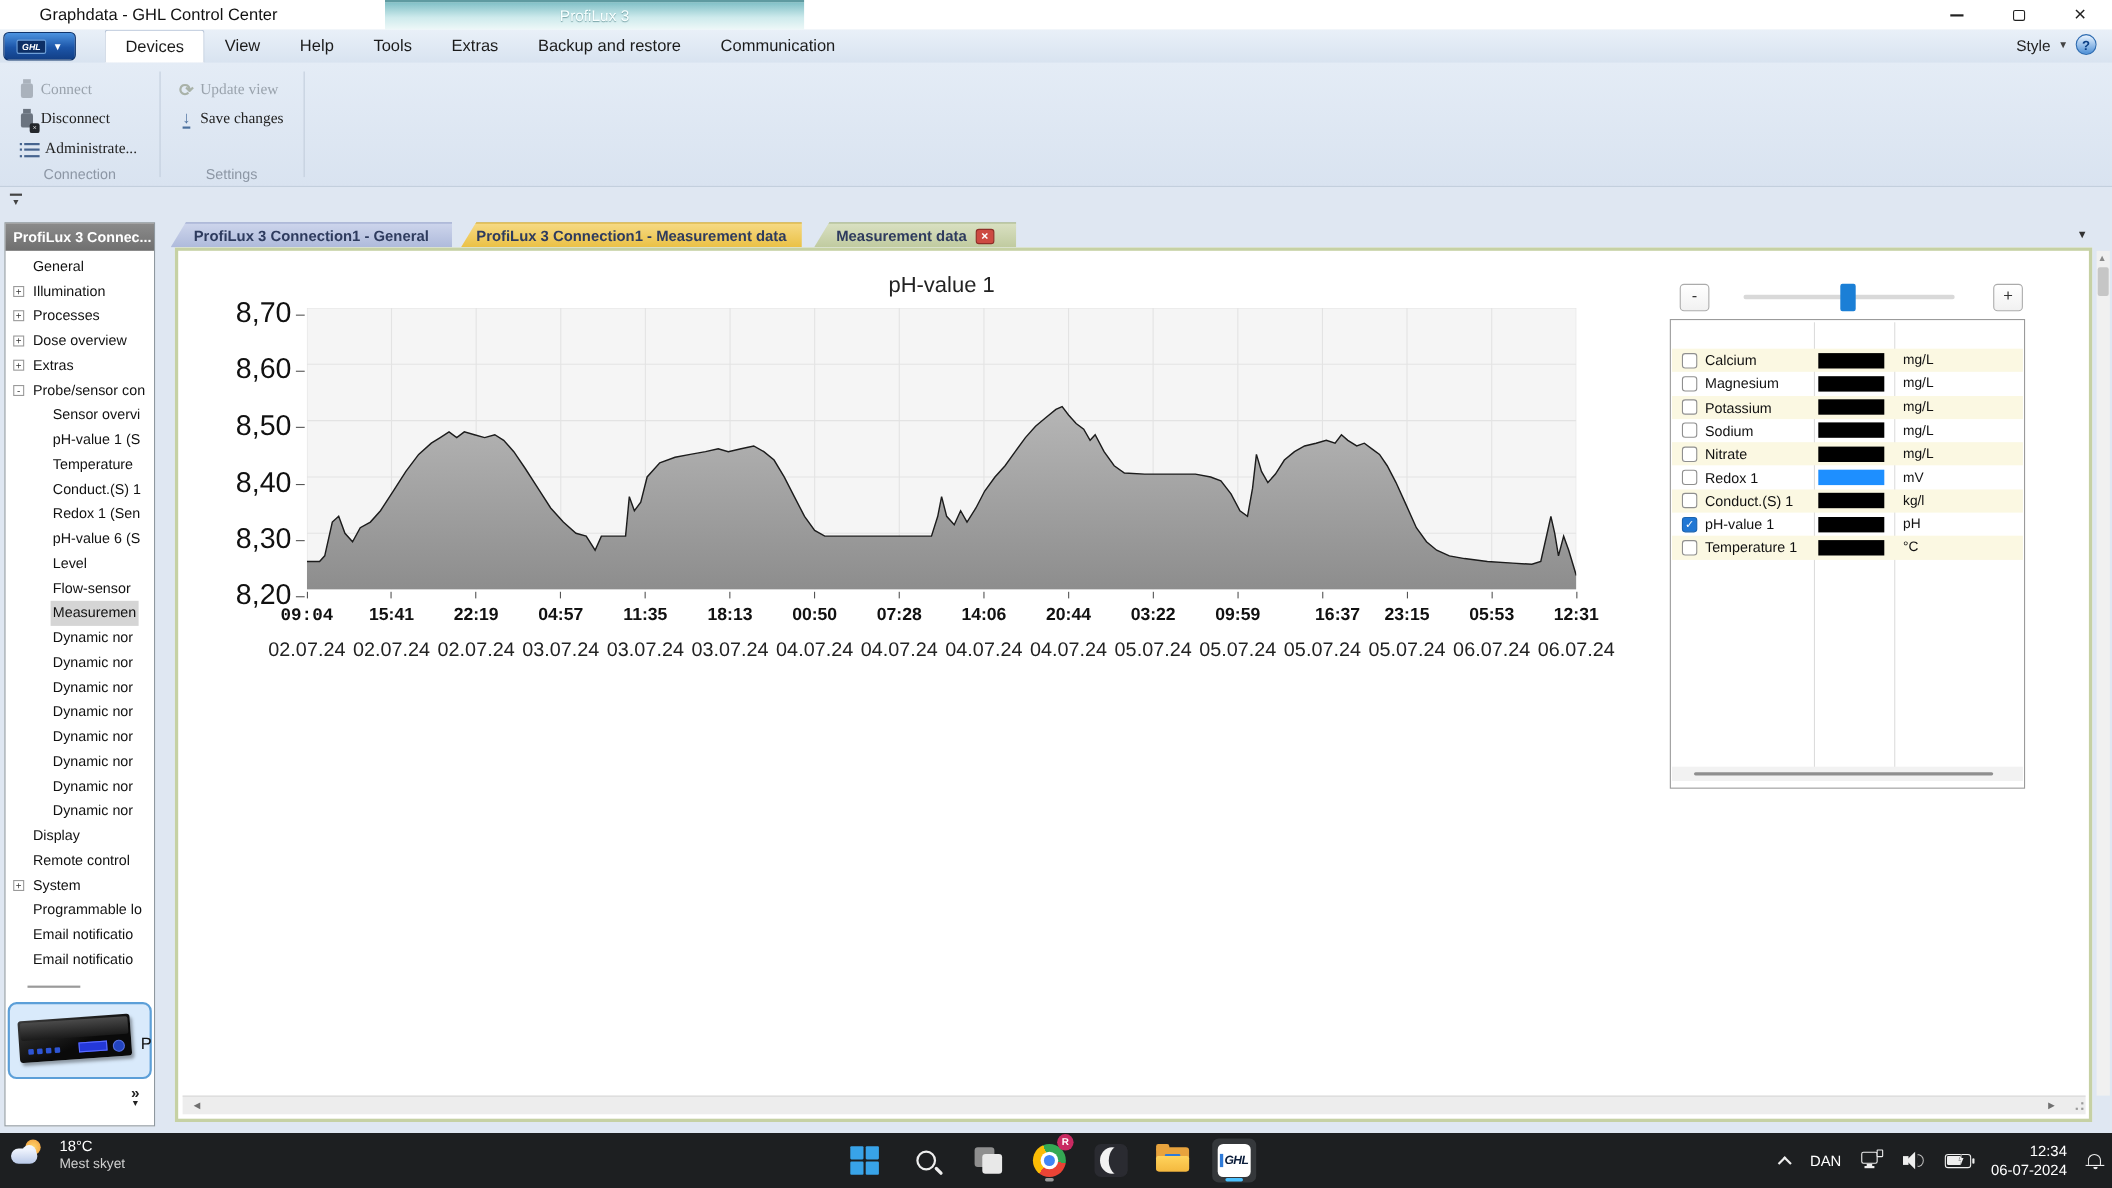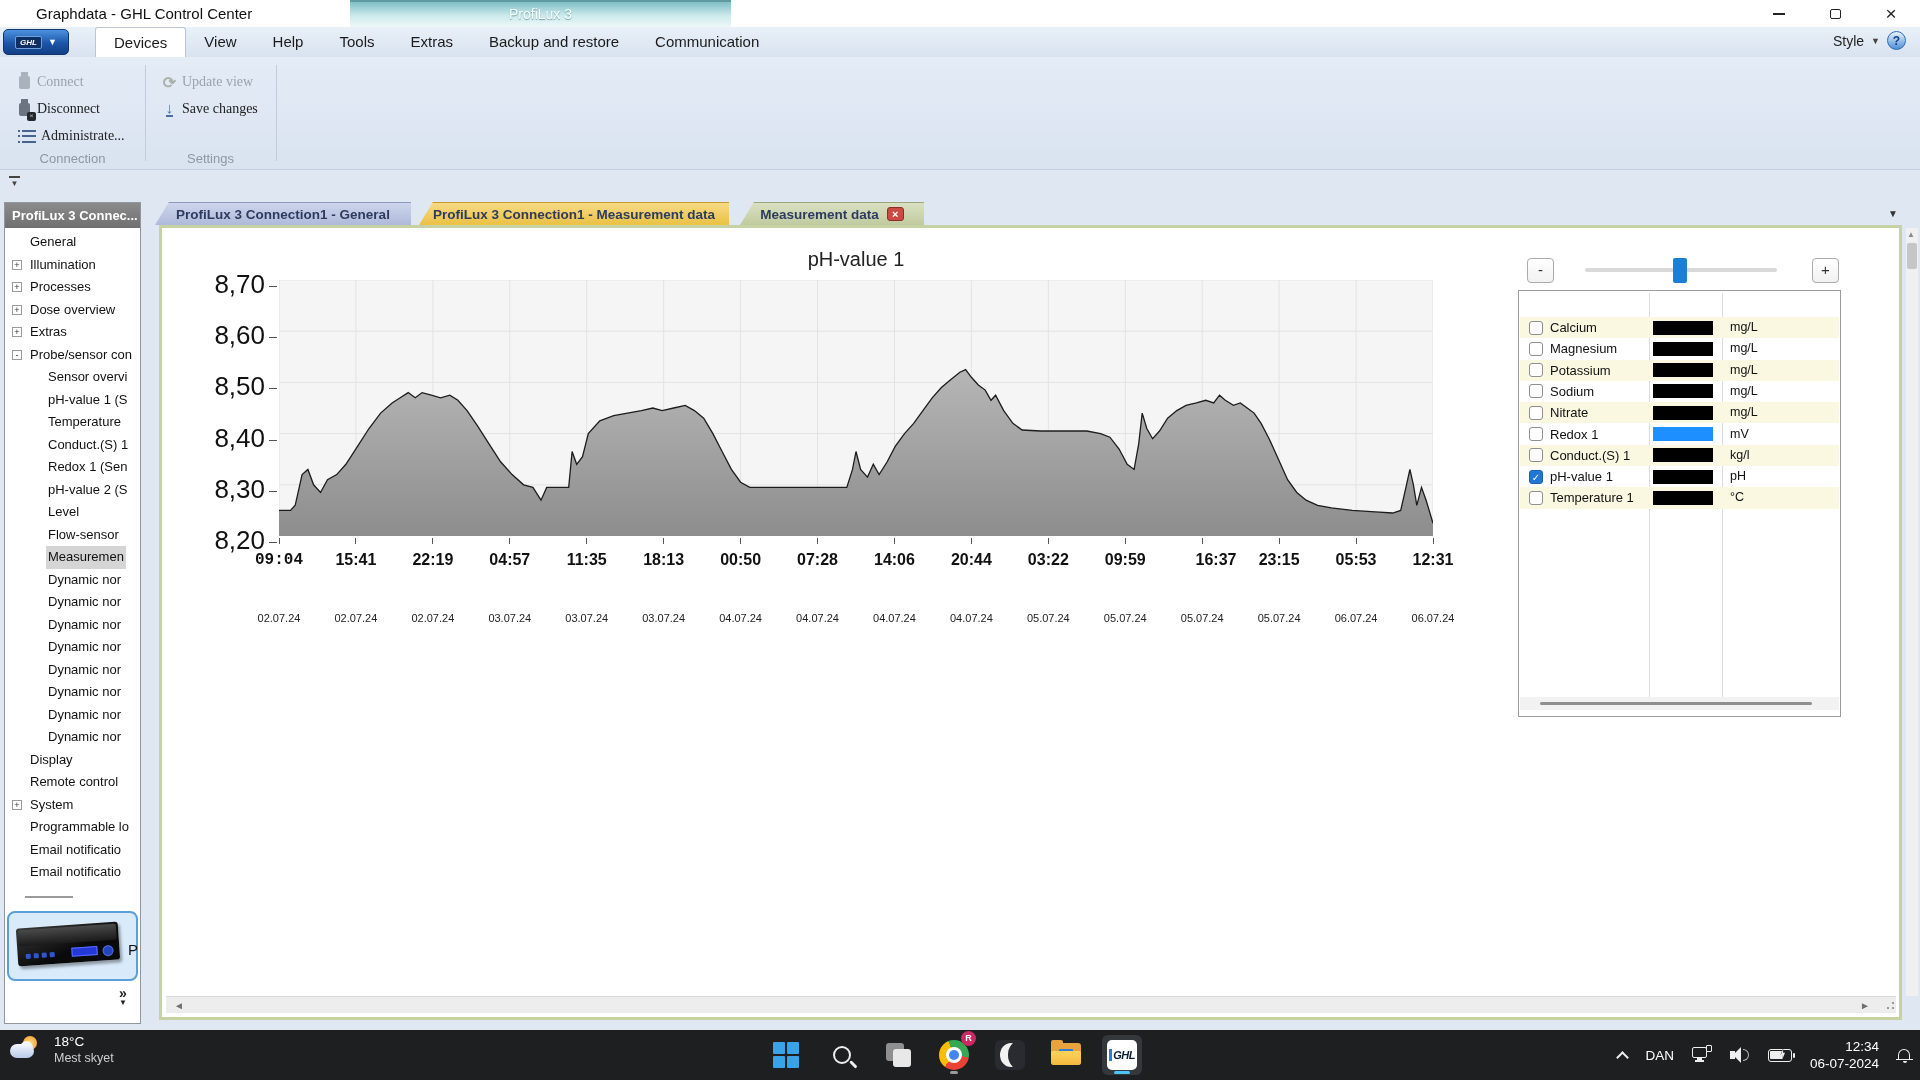--- a/index.html
+++ b/index.html
@@ -84,21 +84,21 @@
   .doc-tab .close-btn { display:inline-block; width:17px; height:14px; background:#cd4a42; border:1px solid #8f2e28; border-radius:3px; color:#fff; font-size:11px; line-height:12px; font-weight:bold; margin-left:8px; vertical-align:1px; }
   .tab-list-caret { position:absolute; left:1888px; top:208px; font-size:10px; color:#333; }
   
   .page { position:absolute; left:159px; top:225px; width:1743px; height:795px; background:#fff; border:3px solid #c6d1a4; }
   .chart-title { position:absolute; left:279px; top:248px; width:1154px; text-align:center; font-size:20px; color:#222; }
   .ylab { position:absolute; width:75px; text-align:right; font-size:26px; color:#111; }
   .ytick { position:absolute; width:8px; height:1px; background:#555; }
   .plot { position:absolute; left:279px; top:280px; width:1154px; height:256px; }
   .xtick { position:absolute; width:1px; height:6px; background:#555; top:538px; }
   .xtime { position:absolute; top:551px; width:90px; text-align:center; font-size:16px; font-weight:bold; color:#111; }
-  .xdate { position:absolute; top:580px; width:90px; text-align:center; font-size:11px; color:#222;margin-top:32px; }
+  .xdate { position:absolute; top:580px; width:90px; text-align:center; font-size:18px; color:#222; }
   
   .zoom-btn { position:absolute; top:258px; width:27px; height:25px; background:linear-gradient(#fff,#f1f1f1); border:1px solid #ababab; border-radius:4px; text-align:center; line-height:22px; font-size:15px; color:#333; }
   .zoom-track { position:absolute; left:1585px; top:268px; width:192px; height:4px; background:#d9d9d9; border-radius:2px; }
   .zoom-thumb { position:absolute; left:1673px; top:258px; width:14px; height:25px; background:#1b7fd6; border-radius:2px; }
   .sensor-panel { position:absolute; left:1518px; top:290px; width:323px; height:427px; background:#fff; border:1px solid #9b9b9b; }
   .sp-col-sep { position:absolute; top:2px; bottom:18px; width:1px; background:#dcdcdc; }
   .sp-header { position:absolute; top:0; left:0; right:0; height:26px; font-size:13.5px; color:#111; }
   .sp-header span { position:absolute; top:6px; }
   .sensor-row { position:absolute; left:1px; width:319px; height:21.3px; font-size:13px; color:#111; }
   .sensor-row.alt { background:#fbf8e2; }
@@ -273,21 +273,21 @@
         <div class="tree-item lv1"><span class="expander">+</span><span class="lbl">Illumination</span></div>
         <div class="tree-item lv1"><span class="expander">+</span><span class="lbl">Processes</span></div>
         <div class="tree-item lv1"><span class="expander">+</span><span class="lbl">Dose overview</span></div>
         <div class="tree-item lv1"><span class="expander">+</span><span class="lbl">Extras</span></div>
         <div class="tree-item lv1"><span class="expander">-</span><span class="lbl">Probe/sensor con</span></div>
         <div class="tree-item lv2"><span class="lbl">Sensor overvi</span></div>
         <div class="tree-item lv2"><span class="lbl">pH-value 1 (S</span></div>
         <div class="tree-item lv2"><span class="lbl">Temperature</span></div>
         <div class="tree-item lv2"><span class="lbl">Conduct.(S) 1</span></div>
         <div class="tree-item lv2"><span class="lbl">Redox 1 (Sen</span></div>
-        <div class="tree-item lv2"><span class="lbl">pH-value 2 (S</span></div>
+        <div class="tree-item lv2"><span class="lbl">pH-value 6 (S</span></div>
         <div class="tree-item lv2"><span class="lbl">Level</span></div>
         <div class="tree-item lv2"><span class="lbl">Flow-sensor</span></div>
         <div class="tree-item lv2 selected"><span class="lbl">Measuremen</span></div>
         <div class="tree-item lv2"><span class="lbl">Dynamic nor</span></div>
         <div class="tree-item lv2"><span class="lbl">Dynamic nor</span></div>
         <div class="tree-item lv2"><span class="lbl">Dynamic nor</span></div>
         <div class="tree-item lv2"><span class="lbl">Dynamic nor</span></div>
         <div class="tree-item lv2"><span class="lbl">Dynamic nor</span></div>
         <div class="tree-item lv2"><span class="lbl">Dynamic nor</span></div>
         <div class="tree-item lv2"><span class="lbl">Dynamic nor</span></div>

